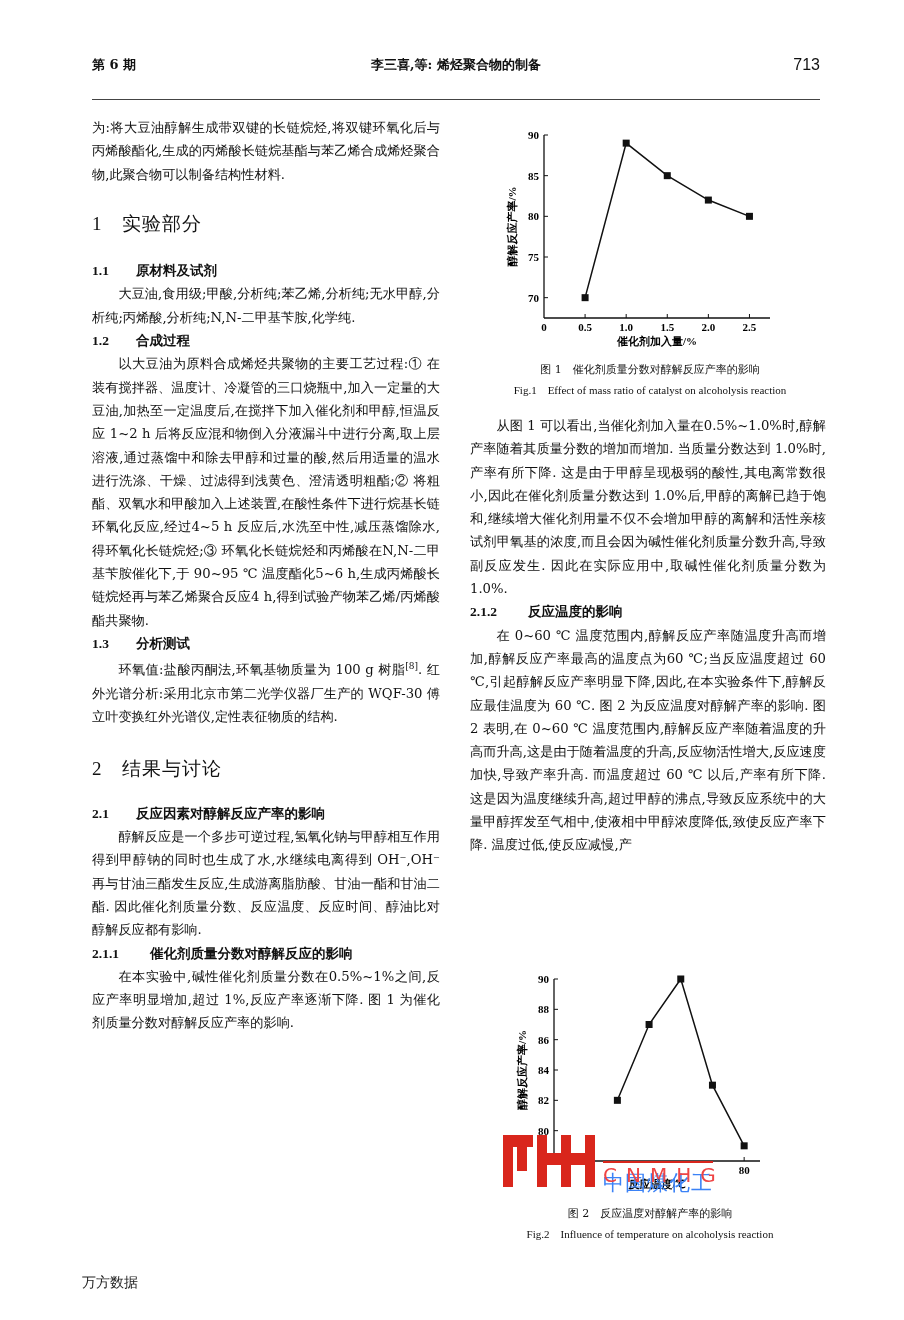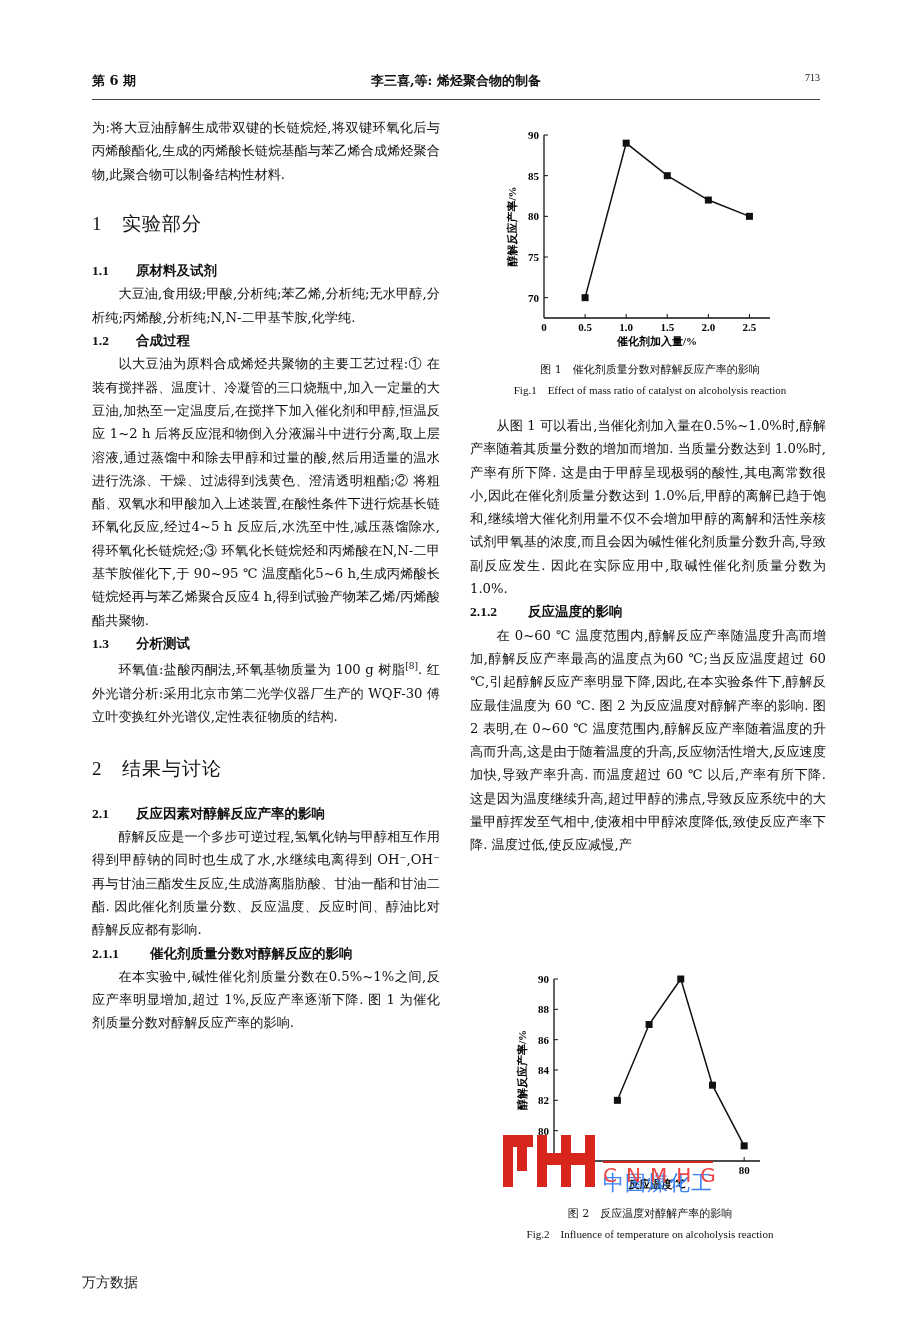--- a/index.html
+++ b/index.html
@@ -1,22 +1,22 @@
 <!DOCTYPE html>
 <html><head>
 <meta charset="utf-8">
 <style>
   html, body { margin: 0; padding: 0; background: #ffffff; }
   body { width: 904px; height: 1320px; position: relative; overflow: hidden;
          font-family: "DejaVu Serif", serif; color: #111; }
   .abs { position: absolute; }
-  .header { left: 92px; top: 72px; width: 728px; height: 24px; font-size: 13px; font-weight: bold; }
+  .header { left: 92px; top: 56px; width: 728px; height: 24px; font-size: 13px; font-weight: bold; }
   .header .issue { position: absolute; left: 0; top: 0; }
   .header .running { position: absolute; left: 0; width: 728px; text-align: center; top: 0; }
-  .header .pageno { position: absolute; right: 0; top: 0; font-weight: normal; font-family: Liberation Serif, serif; font-size: 10px; }
+  .header .pageno { position: absolute; right: 0; top: 0; font-weight: normal; font-family: Liberation Sans, sans-serif; font-size: 16px; }
   .rule { left: 92px; top: 99px; width: 728px; height: 1px; background: #444; }
   .col { font-size: 13.2px; line-height: 23.3px; text-align: justify; }
   .col p { margin: 0; }
   .indent { text-indent: 2em; }
   .h1 { font-size: 19px; font-family: "Liberation Serif", serif; font-weight: normal; letter-spacing: 1px; }
   .h1 .num { display: inline-block; width: 30px; }
   .h2 { font-weight: bold; font-size: 13.5px; }
   .h2 .num { display: inline-block; width: 44px; font-family: "Liberation Serif", serif; }
   .h3 .num { width: 58px; }
   sup { font-size: 9px; }

